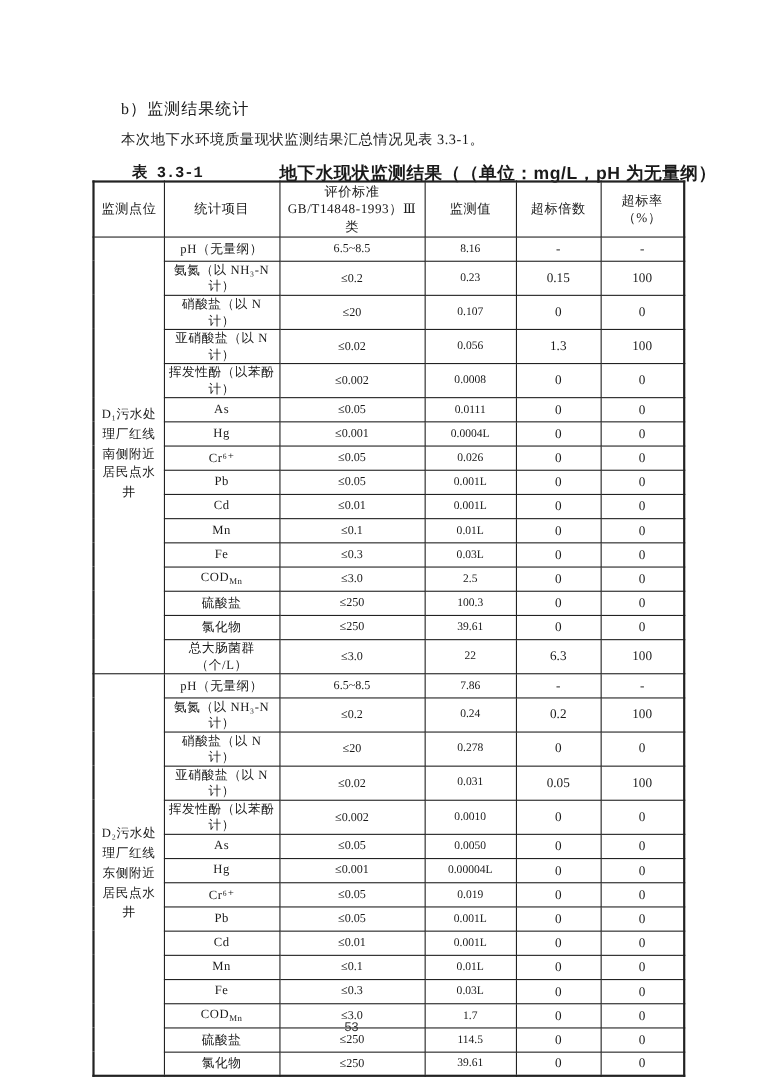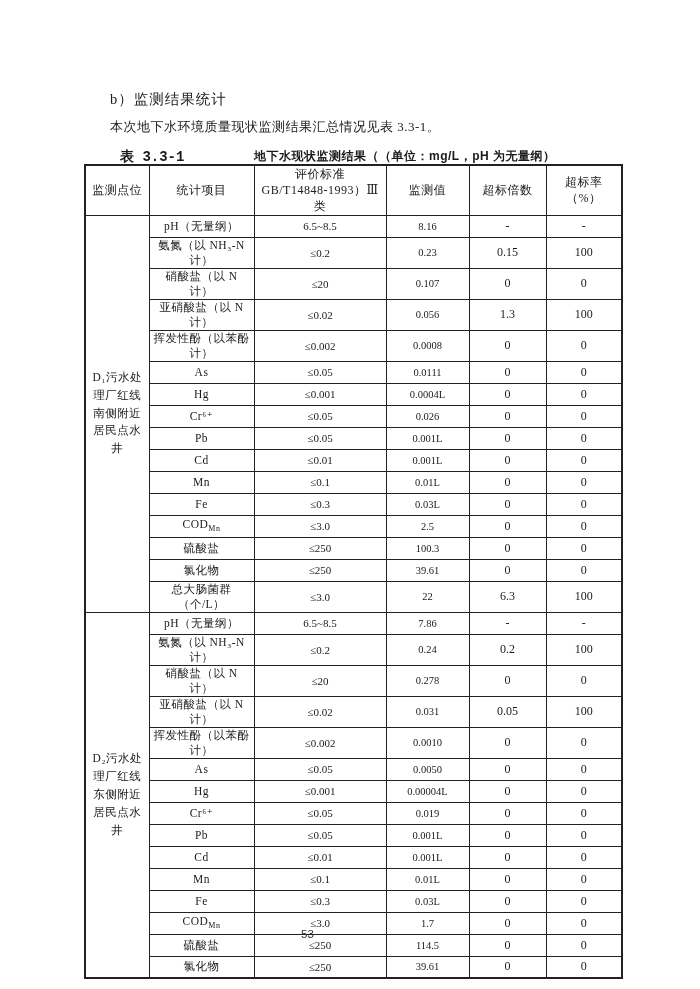--- a/index.html
+++ b/index.html
@@ -25,21 +25,21 @@
   }
   .cap-label {
     position: absolute; left: 36px; top: 0;
     font-weight: bold;
     font-family: Liberation Mono, monospace;
   }
   .cap-title {
     position: absolute; left: 170px; top: 0;
     font-weight: bold;
     font-family: "Liberation Sans", "DejaVu Sans", sans-serif;
-    font-size: 12px; letter-spacing: 0.5px;
+    font-size: 16px; letter-spacing: 0.5px;
   }
   table.data-table {
     position: absolute; left: 84px; top: 164px;
     width: 537px; height: 726px;
     border-collapse: collapse; table-layout: fixed;
     border: 2px solid #222;
   }
   .data-table th, .data-table td {
     border: 1px solid #222;
     text-align: center; vertical-align: middle;
@@ -57,21 +57,21 @@
     font-size: 11.5px; line-height: 1.55;
     padding: 12px 5px;
     letter-spacing: 0.5px;
   }
   td.item-cell { font-size: 11.5px; letter-spacing: 0.5px; margin-left: 25px; }
   td.standard-cell { font-size: 11px; text-align: center; }
   td.value-cell { font-size: 10.5px; }
   td.multiple-cell, td.rate-cell { font-size: 12px; }
   sub { font-size: 8px; }
   .page-number {
-    position: absolute; left: 4px; top: 928px; width: 607px;
+    position: absolute; left: 16px; top: 928px; width: 607px;
     text-align: center;
     font-family: "Liberation Sans", "DejaVu Sans", sans-serif;
     font-size: 11.5px; color: #333;
   }
 </style>
 </head>
 <body>
 
 <div class="heading">b）监测结果统计</div>
 

